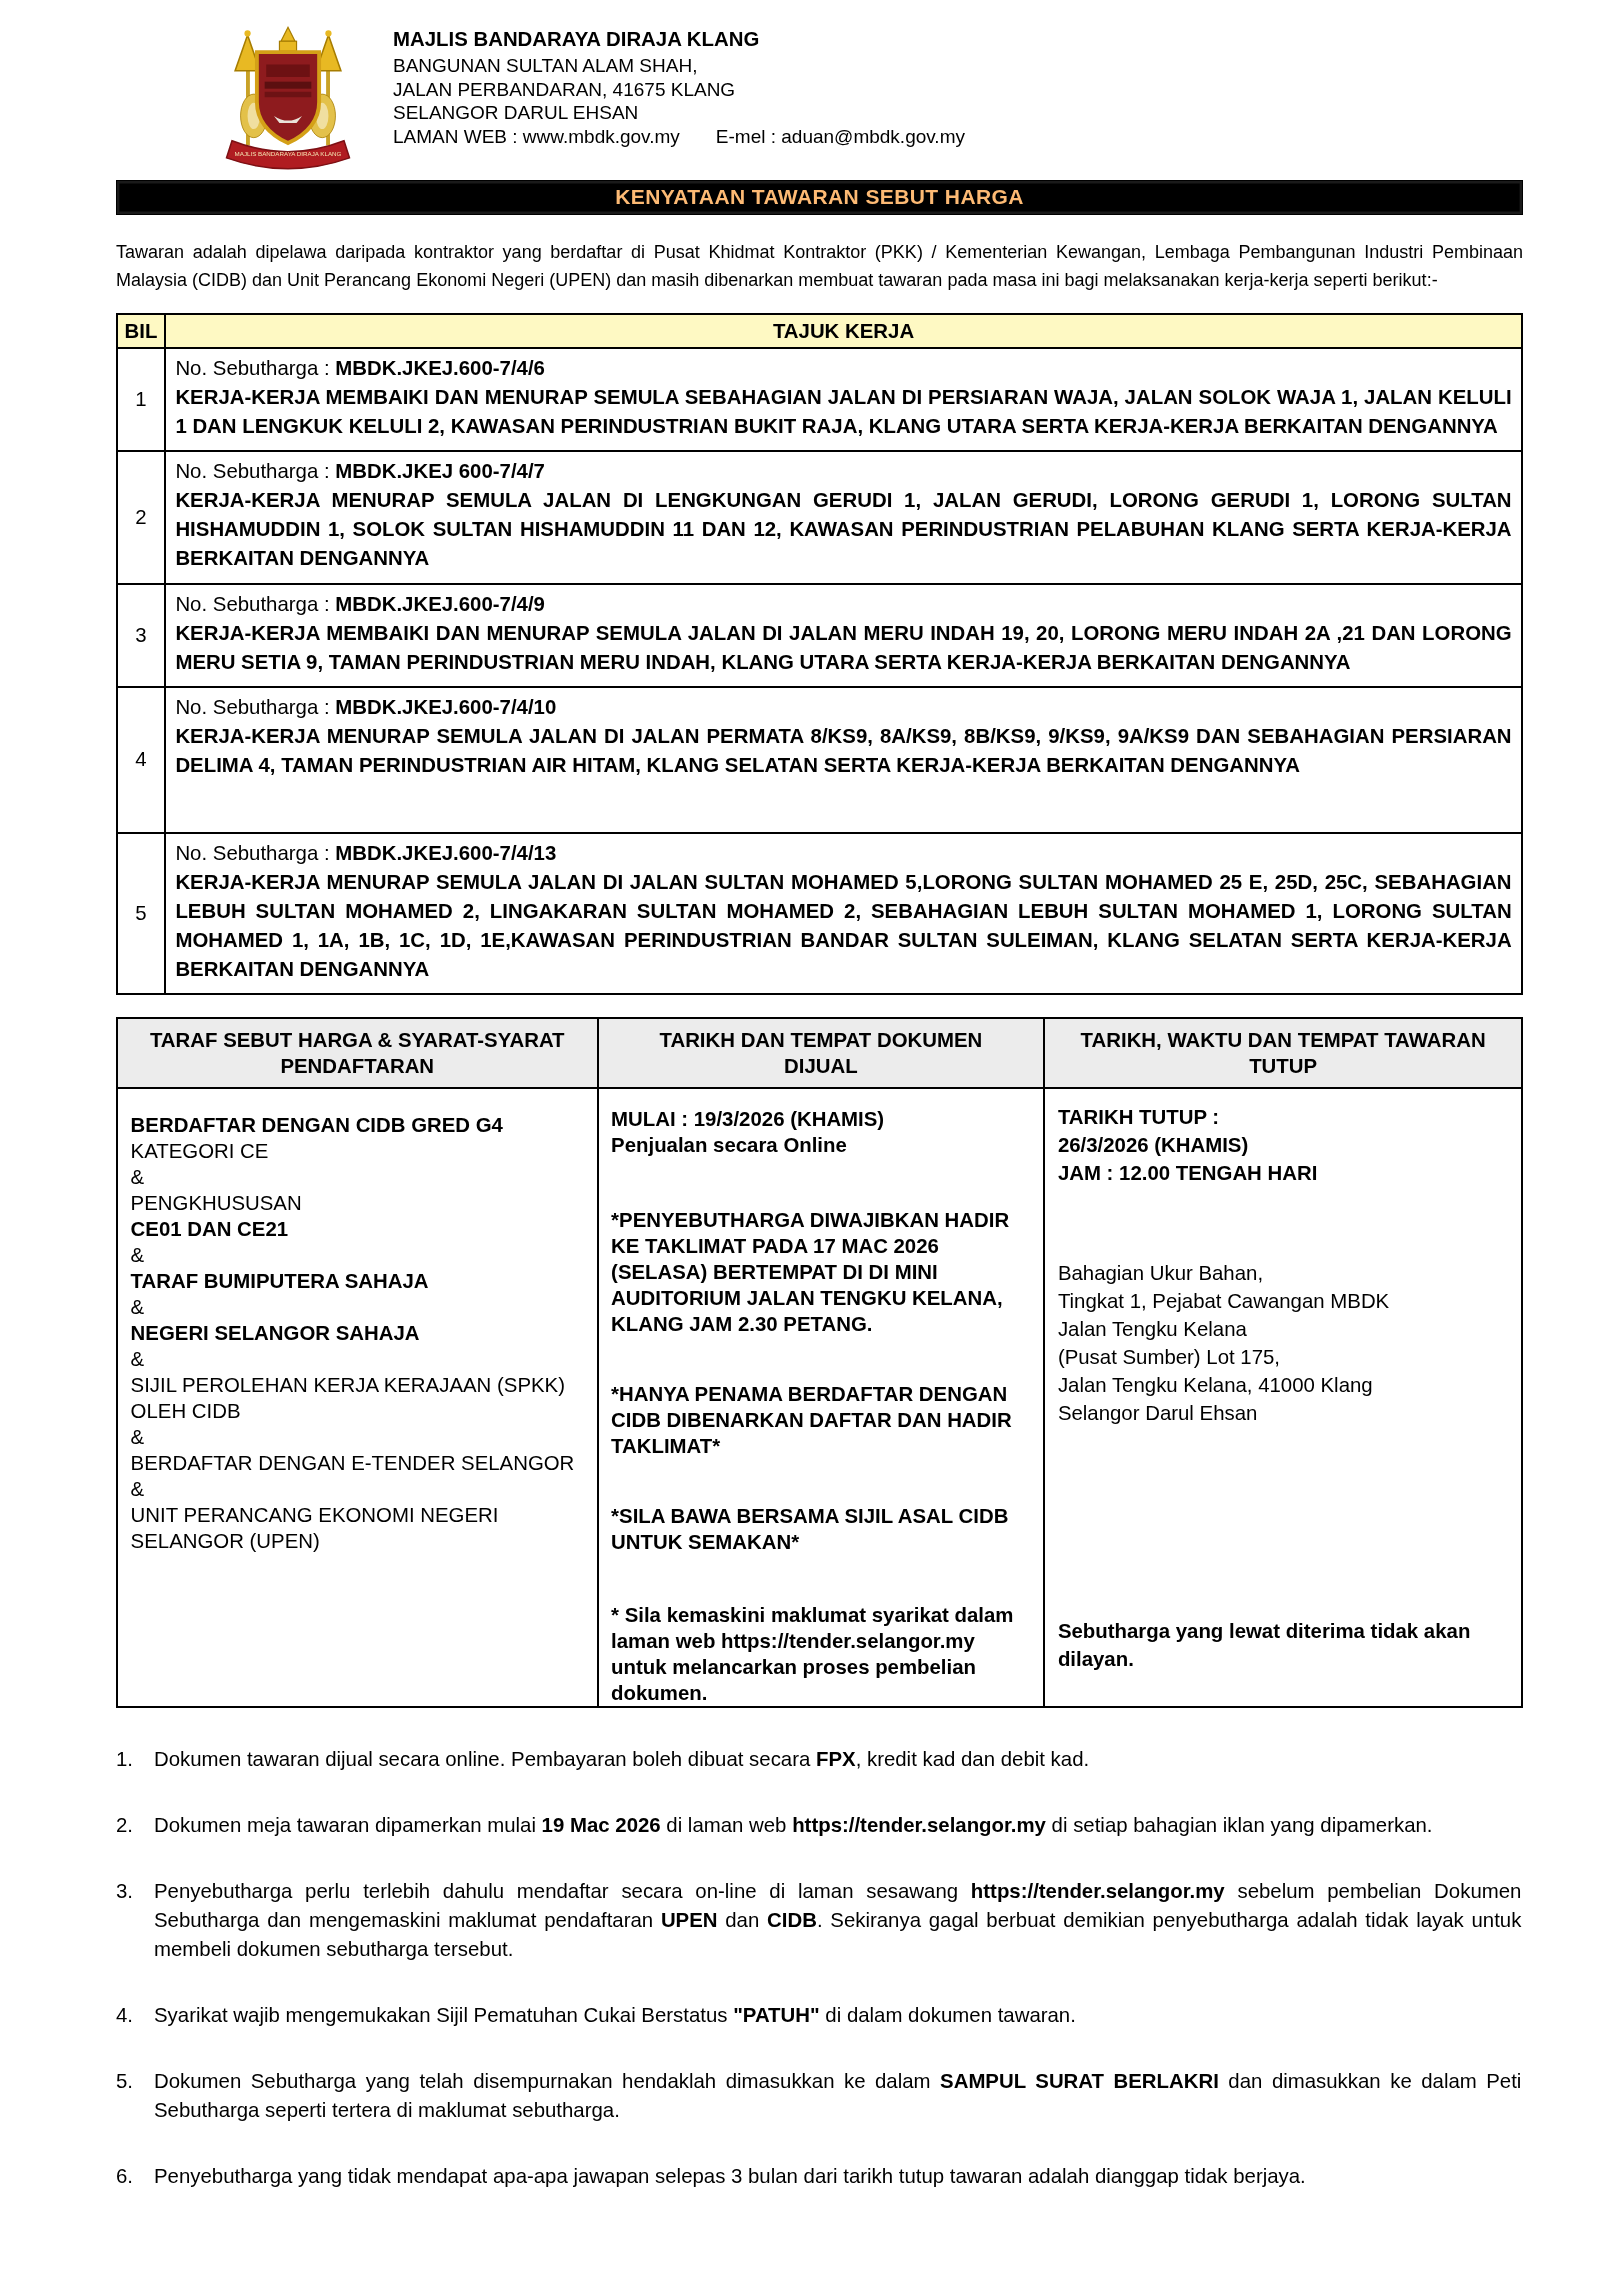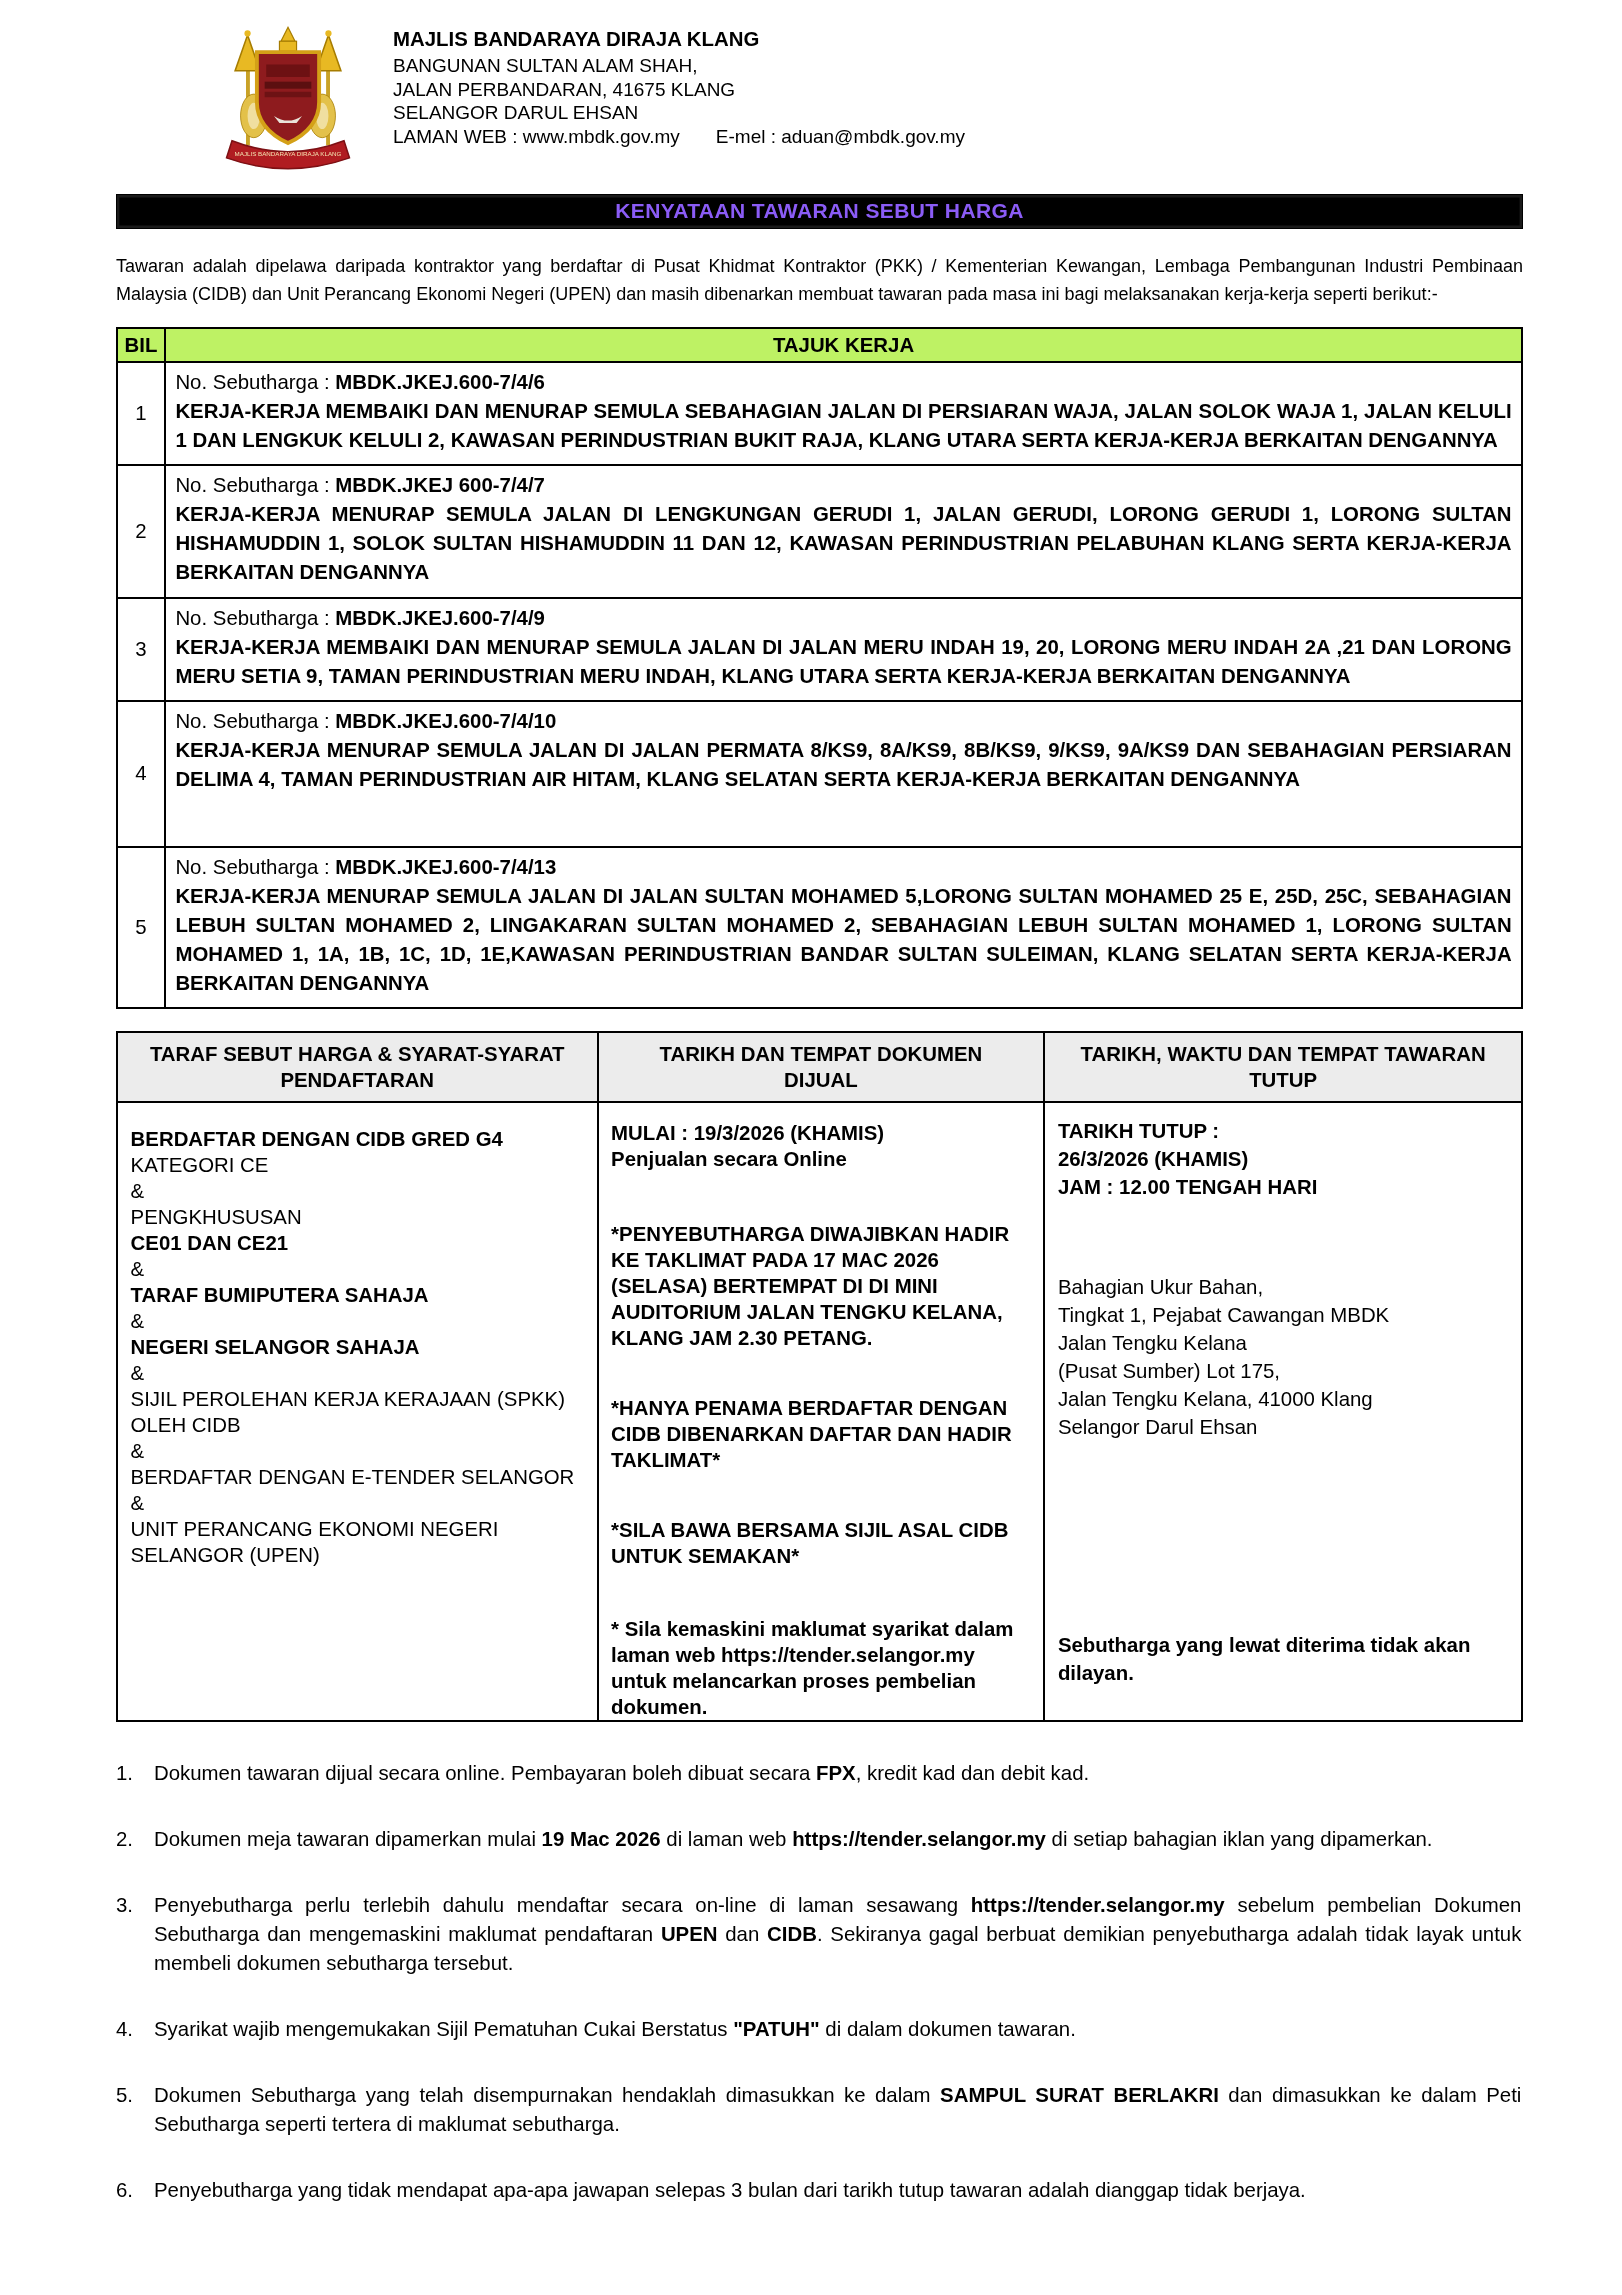--- a/index.html
+++ b/index.html
@@ -7,32 +7,32 @@
   .content{position:absolute;left:116px;top:0;width:1407px;}
 
   
   .header{display:flex;align-items:flex-start;padding-top:23.6px;margin-left:102px;}
   .logo{width:140px;height:148px;flex:none;}
   .addr{margin-left:35px;font-size:19px;line-height:23.6px;padding-top:4.7px;}
   .org{font-size:20.4px;font-weight:bold;margin-bottom:2.4px;}
   .contact span.gap{margin-left:36px;}
 
   
-  .banner{margin-top:22px;background:#000;border:1.6px solid #000;box-shadow:inset 0 0 0 2.4px #1a1a1a;
+  .banner{margin-top:8px;background:#000;border:1.6px solid #000;box-shadow:inset 0 0 0 2.4px #1a1a1a;
           height:33px;display:flex;align-items:center;justify-content:center;
-          color:#8b5cf6;font-weight:bold;font-size:21px;letter-spacing:0.4px;}
+          color:#fdba74;font-weight:bold;font-size:21px;letter-spacing:0.4px;}
 
   
   .intro{margin-top:23.6px;font-size:18px;line-height:28px;text-align:justify;}
 
   
   table{border-collapse:collapse;width:100%;}
   .works{margin-top:19px;border:2.4px solid #000;}
   .works th,.works td{border:2.4px solid #000;vertical-align:top;}
-  .works th{background:#bef264;font-size:20.4px;font-weight:bold;height:30px;text-align:center;vertical-align:middle;}
+  .works th{background:#fef9c3;font-size:20.4px;font-weight:bold;height:30px;text-align:center;vertical-align:middle;}
   .works .bilcell{width:44px;text-align:center;vertical-align:middle;font-size:20.4px;}
   .works .work{padding:3.9px 9.4px 9.4px 9.4px;}
   .works tbody tr:nth-child(4) .work{padding-bottom:52px;}
   .refline{font-size:20.4px;line-height:30px;}
   .desc{font-size:20.4px;font-weight:bold;line-height:29px;text-align:justify;}
   .b{font-weight:bold;}
 
   
   .info{margin-top:22px;border:2.4px solid #000;table-layout:fixed;}
   .info th,.info td{border:2.4px solid #000;}

